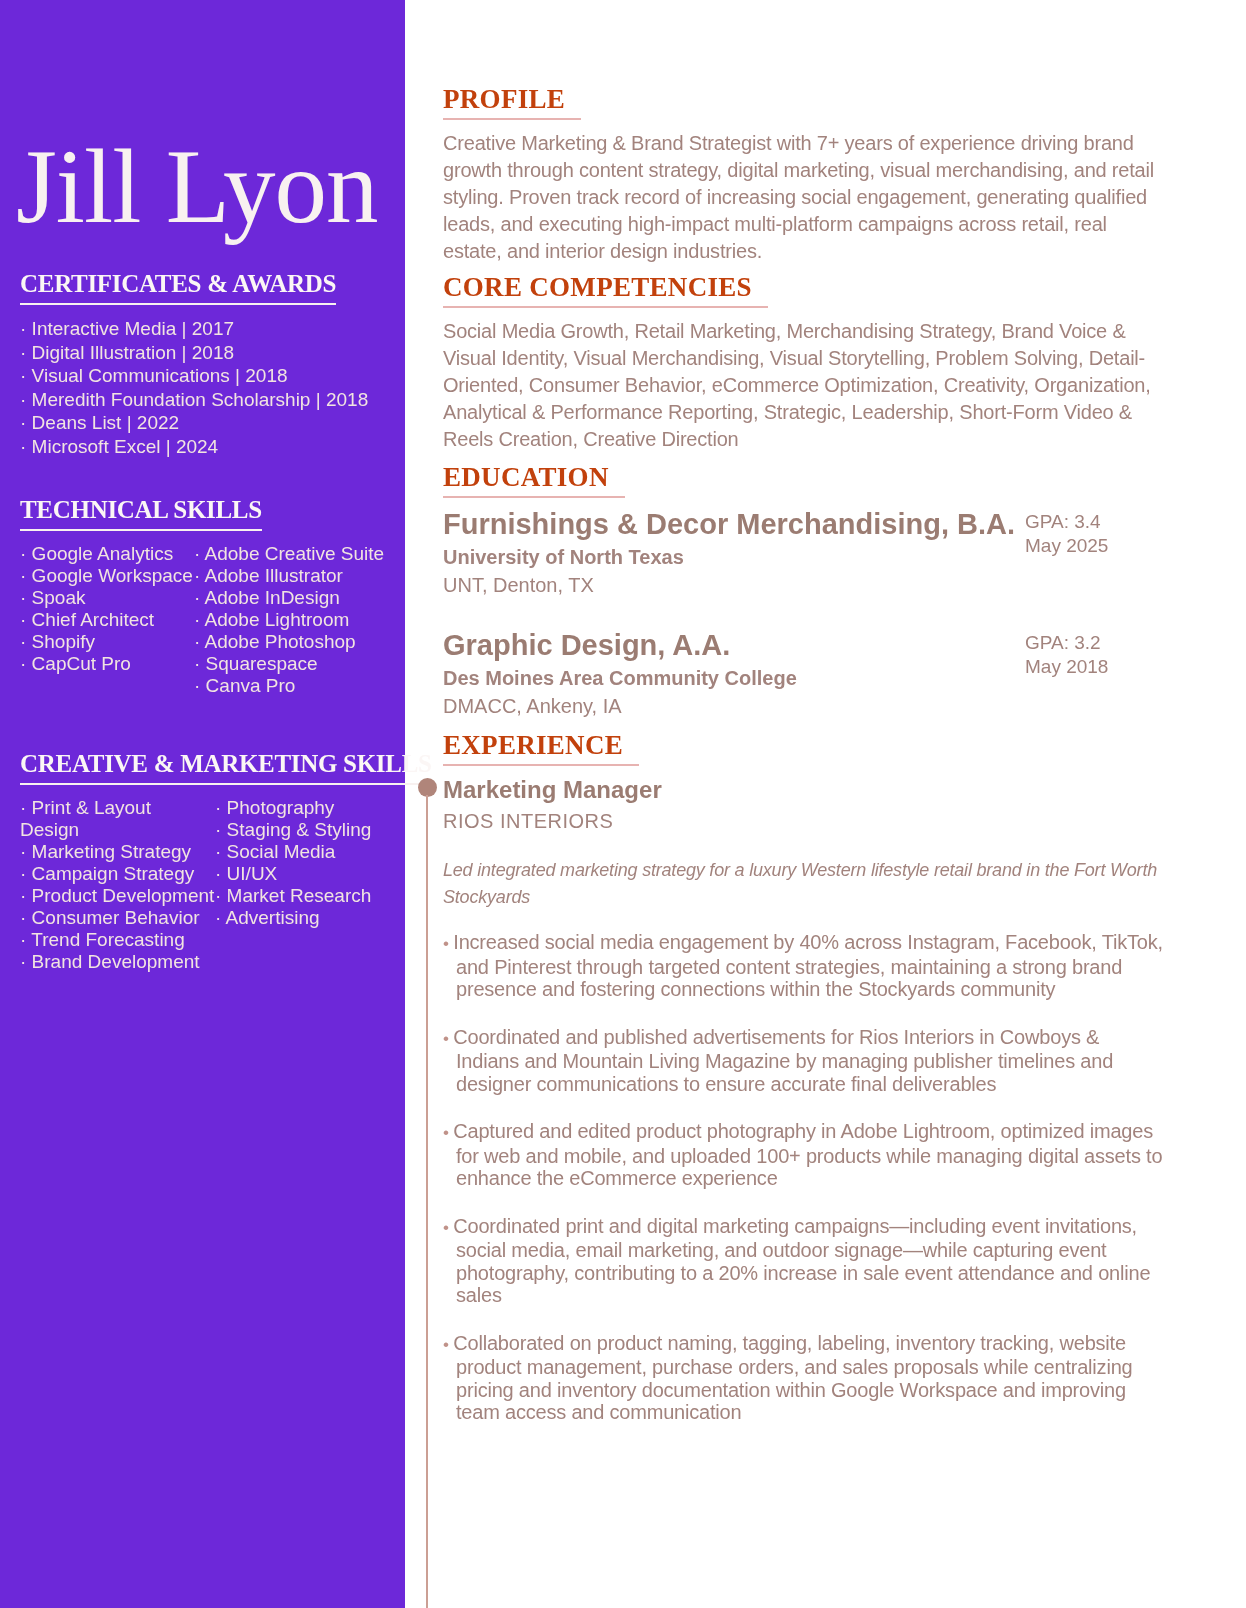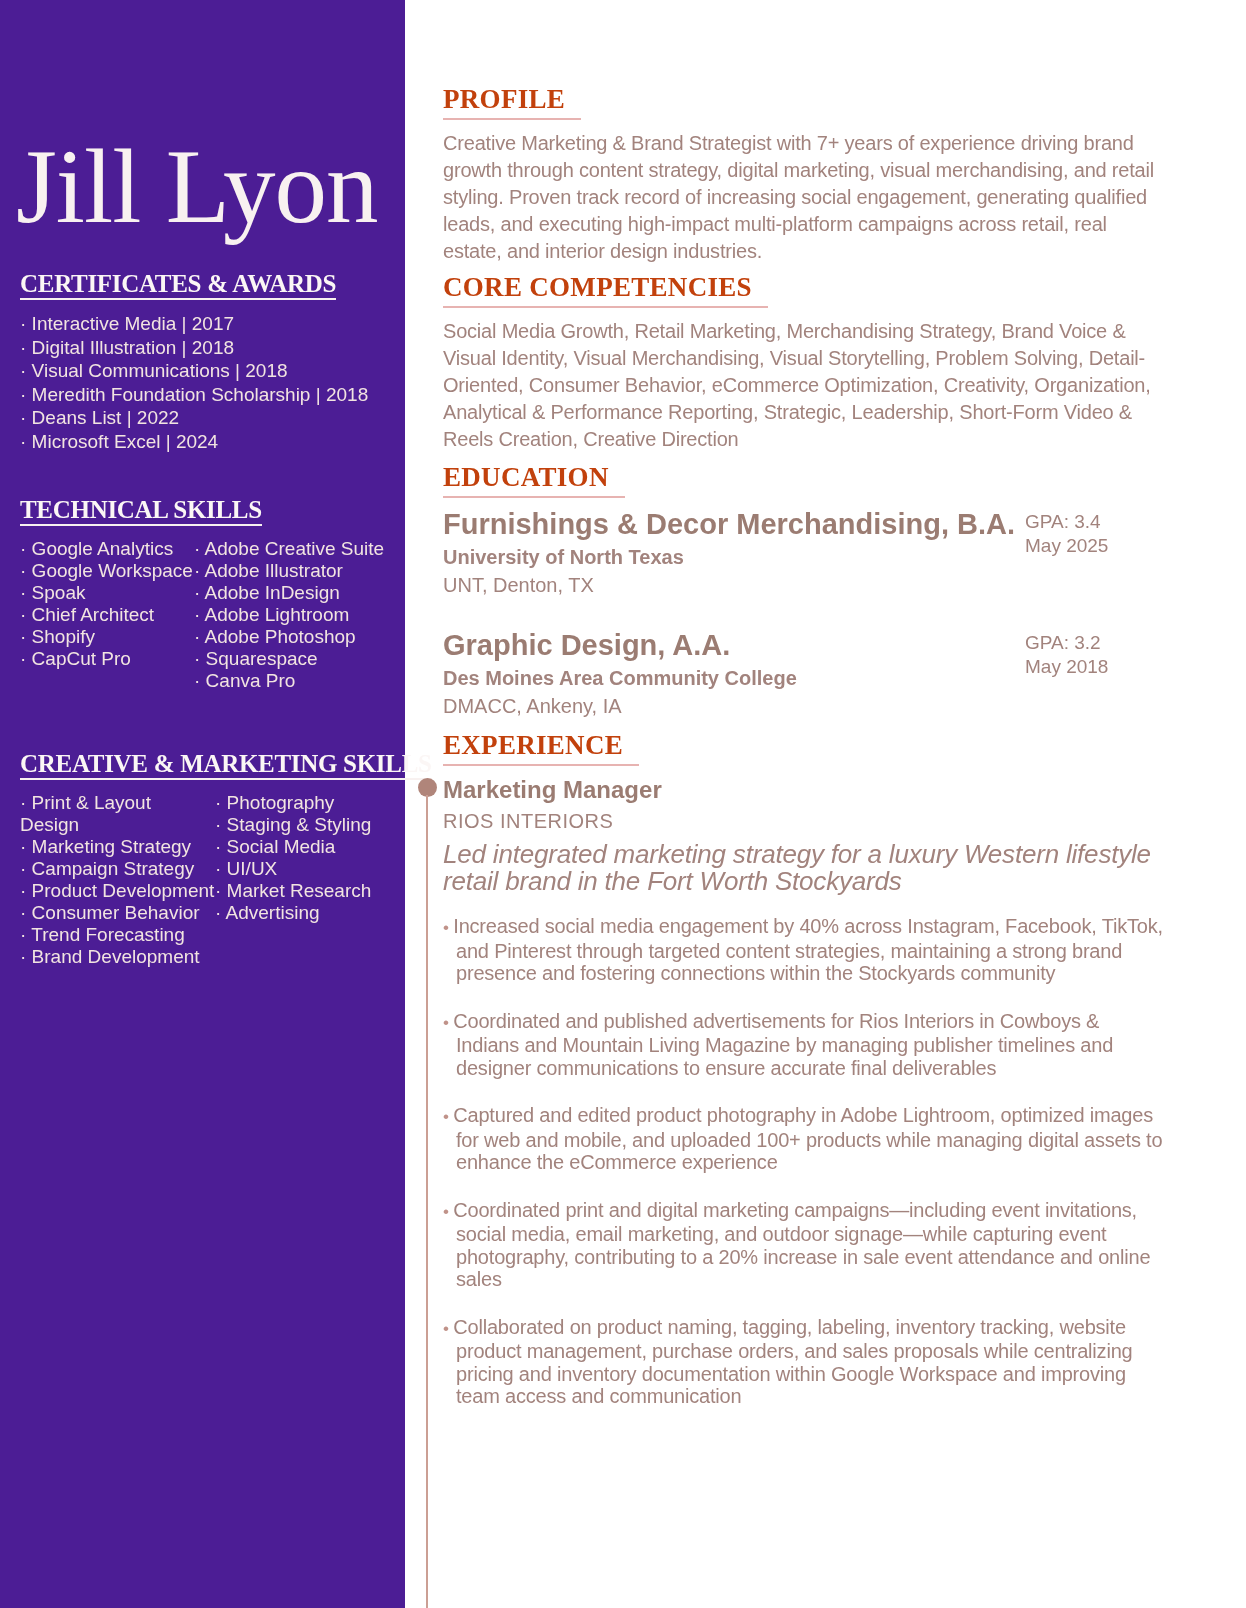--- a/index.html
+++ b/index.html
@@ -3,36 +3,36 @@
 <meta charset="utf-8">
 <style>
   html,body{margin:0;padding:0;background:#ffffff;}
   .page{
     position:relative;width:1246px;height:1608px;background:#ffffff;
     font-family:"Liberation Sans", sans-serif;overflow:hidden;
   }
   
   .sidebar{
     position:absolute;left:0;top:0;width:405px;height:1608px;
-    background:#4c1d95;color:#f2e4e1;
+    background:#6d28d9;color:#f2e4e1;
   }
   .name{
     position:absolute;left:16px;top:62px;width:380px;
     font-family:"Liberation Serif", serif;font-weight:400;
     font-size:105px;line-height:1.05;color:#f8f1f0;letter-spacing:-1px;
     white-space:nowrap;
   }
   .sb-section{position:absolute;left:20px;right:16px;}
   .sb-certs{top:270px;}
   .sb-tech{top:496px;}
   .sb-creative{top:750px;}
   .sb-title{
     font-family:"Liberation Serif", serif;font-weight:700;
     font-size:25px;letter-spacing:-0.3px;color:#fbf6f5;
-    border-bottom:2px solid #f8f1f0;
+    border-bottom:2px solid #f8f1f0;padding-bottom:5px;
     width:fit-content;margin:0 0 12px 0;white-space:nowrap;
   }
   .sb-list{list-style:none;margin:0;padding:0;font-size:19px;line-height:23.5px;}
   .sb-list li{margin:0;}
   .sb-list li::before{content:"· ";}
   .sb-cols{display:flex;}
   .sb-cols .col1{width:195px;flex:none;}
   .sb-cols .col2{flex:1;}
   .sb-cols .sb-list{line-height:22px;}
   
@@ -63,22 +63,22 @@
   .edu-school{font-size:20px;font-weight:700;margin:0 0 5px 0;}
   .edu-loc{font-size:20px;margin:0;}
   .edu-meta{position:absolute;left:582px;top:2px;font-size:19px;line-height:24px;}
   
   .job-header{position:relative;margin-top:8px;}
   .job-role{font-size:24px;font-weight:700;color:#9b7c72;margin:0 0 6px 0;}
   .job-company{font-size:20px;letter-spacing:0.5px;margin:0;}
   .job-meta{position:absolute;left:437px;top:2px;font-size:19px;line-height:28px;}
   .job-dates{font-weight:700;color:#9b7c72;}
   .job-summary{
-    font-style:italic;font-size:26px;line-height:27px;
-    margin:8px 0 0 0;width:745px;letter-spacing:-0.2px;
+    font-style:italic;font-size:18px;line-height:27px;
+    margin:24px 0 0 0;width:745px;letter-spacing:-0.2px;
   }
   .job-bullets{list-style:none;margin:20px 0 0 0;padding:0;}
   .job-bullets li{
     font-size:20px;line-height:22.5px;letter-spacing:-0.2px;
     padding-left:13px;text-indent:-13px;margin-bottom:25px;
   }
   .job-bullets li::before{content:"• ";color:#c09289;font-size:17px;}
 </style>
 </head>
 <body>

